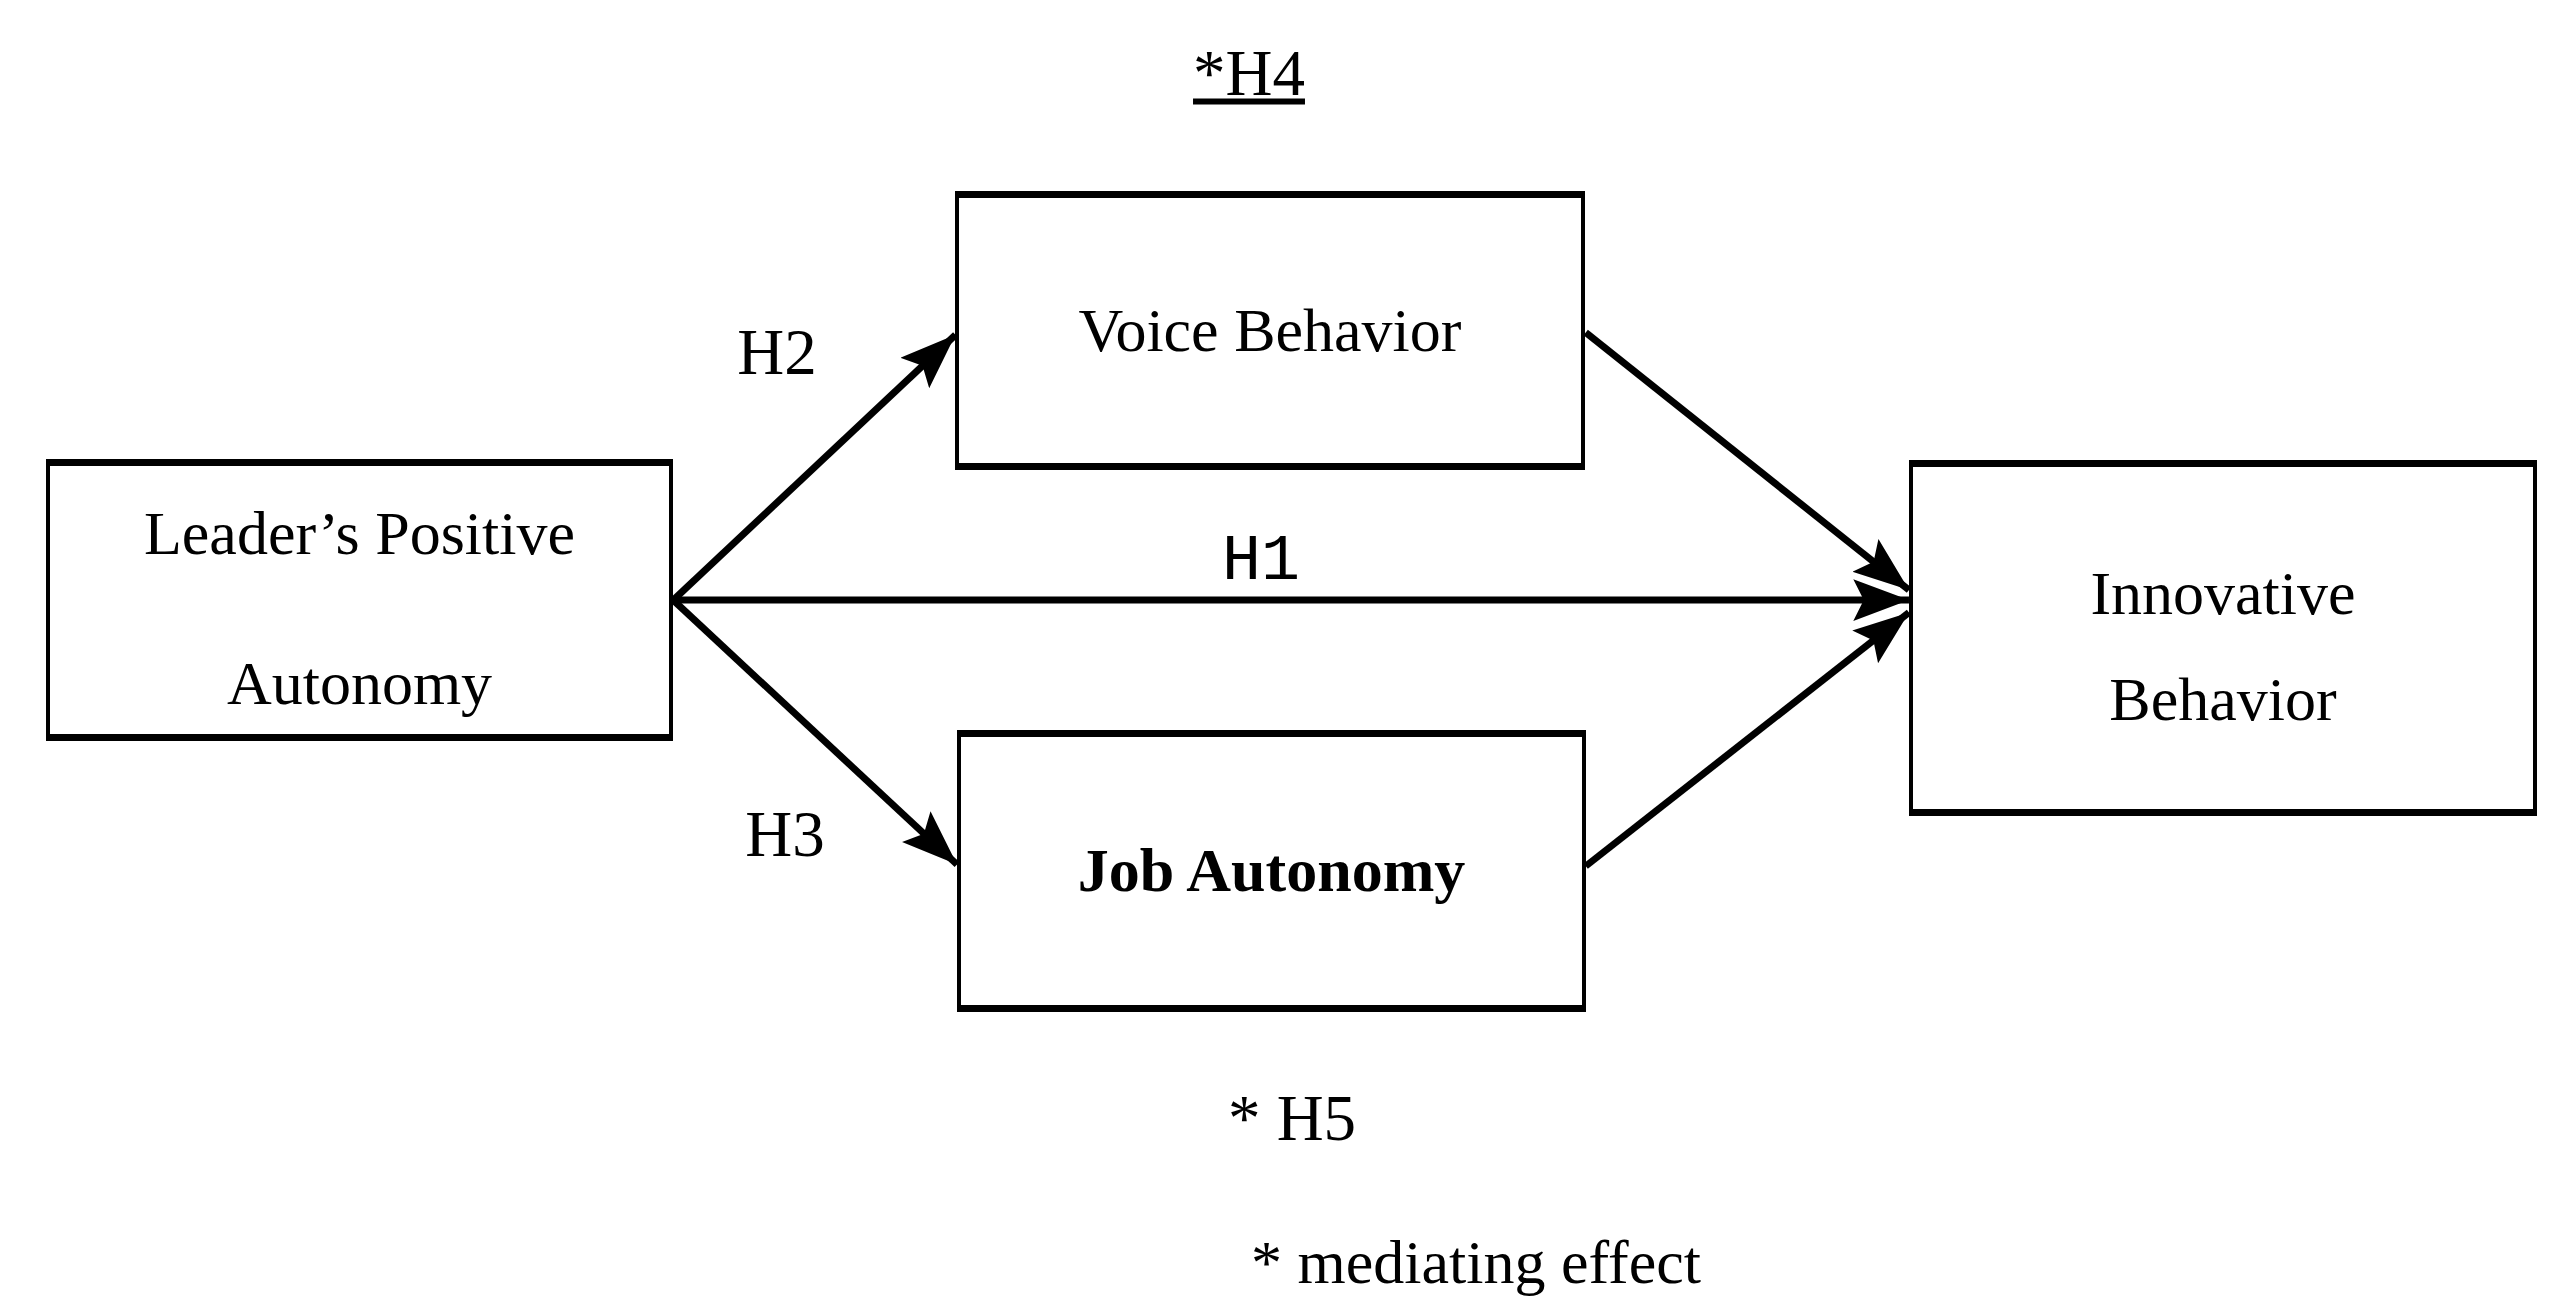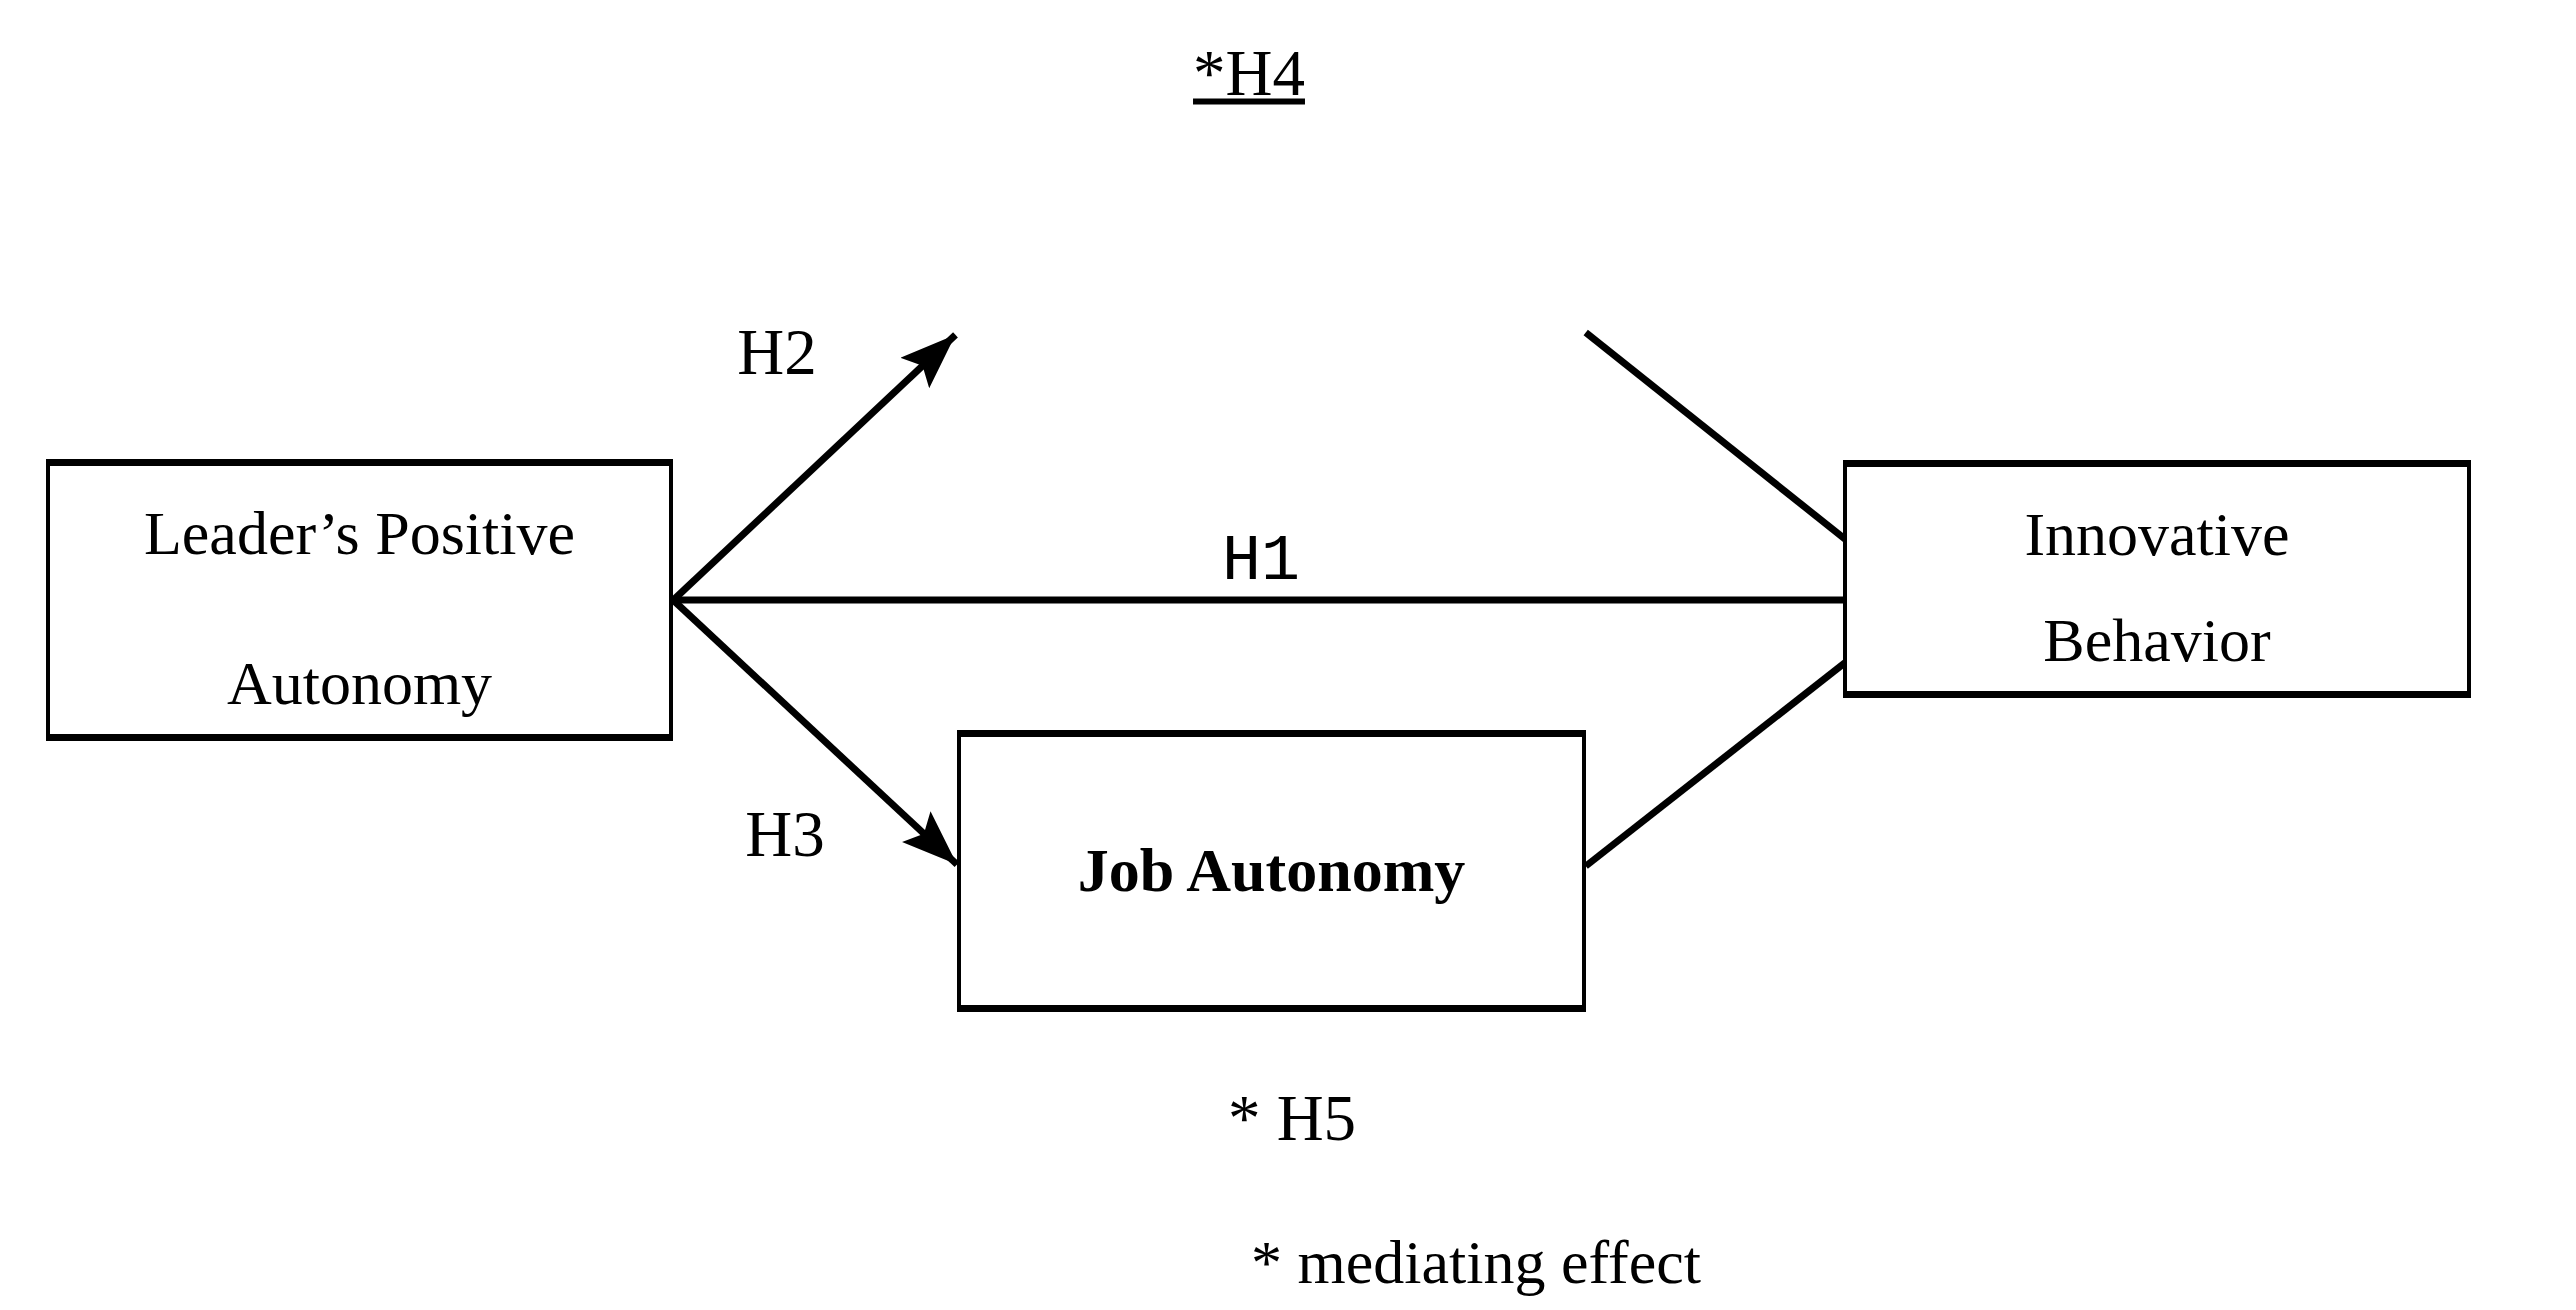--- a/index.html
+++ b/index.html
@@ -23,21 +23,21 @@
     background:var(--bg);
     display:flex; flex-direction:column;
     align-items:center; justify-content:center;
     text-align:center;
     font-size:62px; line-height:1.7;
     white-space:nowrap;
   }
   .box-leader     { left:46px;   top:459px; width:627px; height:282px; padding-top:17px;gap:44px; }
   .box-voice      { left:955px; top:191px; width:630px; height:279px; }
   .box-job        { left:957px; top:730px; width:629px; height:282px;font-weight:bold; }
-  .box-innovative { left:1843px; top:460px; width:628px; height:238px; padding-top:17px; }
+  .box-innovative { left:1909px; top:460px; width:628px; height:356px; padding-top:17px; }
   .label {
     position:absolute;
     transform:translate(-50%,-50%);
     font-size:65px; line-height:1;
     white-space:nowrap;
   }
   .label-h4   { left:1249px; top:73px;text-decoration:underline;   }
   .label-h2   { left:777px;  top:352px;  }
   .label-h1   { left:1261px; top:562px;font-family:Liberation Mono, monospace;  }
   .label-h3   { left:785px; top:834px; }
@@ -60,20 +60,23 @@
     <line x1="870" y1="776" x2="1237" y2="1118" marker-end="url(#ah)"></line>
     <line x1="2050" y1="430" x2="2468" y2="763" marker-end="url(#ah)"></line>
     <line x1="2050" y1="1120" x2="2468" y2="792" marker-end="url(#ah)"></line>
   </svg>
 
   <div class="box box-leader">
     <span>Leader’s Positive</span>
     <span>Autonomy</span>
   </div>
 
+  <div class="box box-voice">
+    <span>Voice Behavior</span>
+  </div>
 
   <div class="box box-job">
     <span>Job Autonomy</span>
   </div>
 
   <div class="box box-innovative">
     <span>Innovative</span>
     <span>Behavior</span>
   </div>
 

